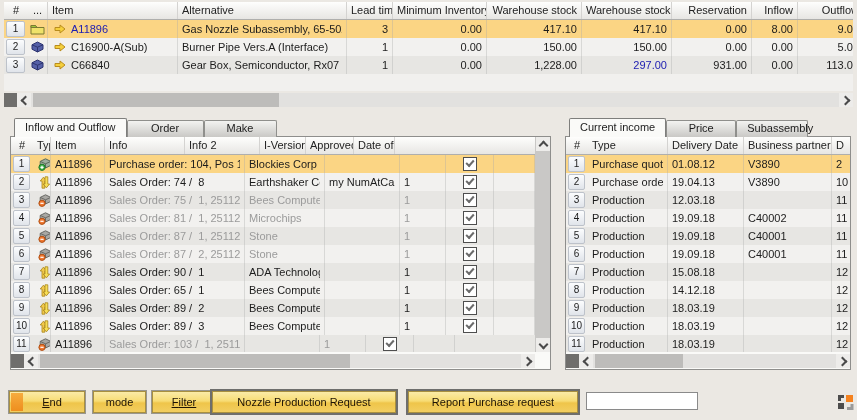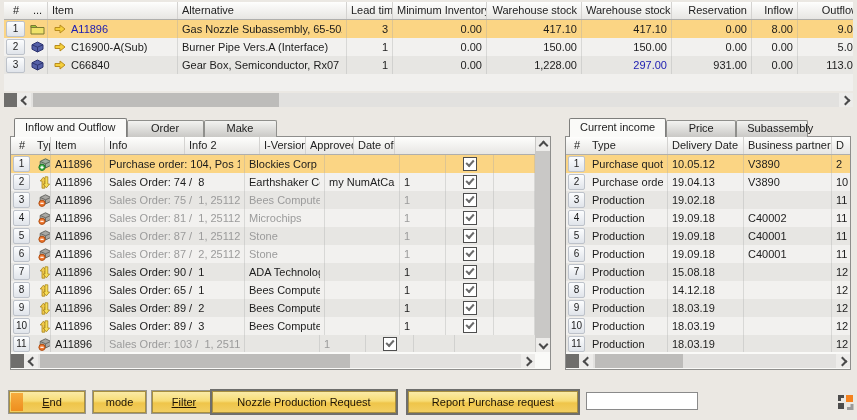--- a/index.html
+++ b/index.html
@@ -613,21 +613,21 @@
           <div class="th" data-name="column-header-d" style="width: 30px;">D</div>
         </div>
         <div class="tr sel" data-name="table-row">
           <div class="td rn a-center" data-name="cell-num" style="width: 22px;">
             <span>1</span>
           </div>
           <div class="td" data-name="cell-type" style="width: 80px;">
             <span>Purchase quotation</span>
           </div>
           <div class="td" data-name="cell-ddate" style="width: 76px;">
-            <span>10.05.12</span>
+            <span>01.08.12</span>
           </div>
           <div class="td" data-name="cell-bp" style="width: 88px;">
             <span>V3890</span>
           </div>
           <div class="td" data-name="cell-d" style="width: 30px;">
             <span>2</span>
           </div>
         </div>
         <div class="tr alt" data-name="table-row">
           <div class="td rn a-center" data-name="cell-num" style="width: 22px;">
@@ -647,21 +647,21 @@
           </div>
         </div>
         <div class="tr" data-name="table-row">
           <div class="td rn a-center" data-name="cell-num" style="width: 22px;">
             <span>3</span>
           </div>
           <div class="td" data-name="cell-type" style="width: 80px;">
             <span>Production</span>
           </div>
           <div class="td" data-name="cell-ddate" style="width: 76px;">
-            <span>19.02.18</span>
+            <span>12.03.18</span>
           </div>
           <div class="td" data-name="cell-bp" style="width: 88px;"></div>
           <div class="td" data-name="cell-d" style="width: 30px;">
             <span>11</span>
           </div>
         </div>
         <div class="tr alt" data-name="table-row">
           <div class="td rn a-center" data-name="cell-num" style="width: 22px;">
             <span>4</span>
           </div>

